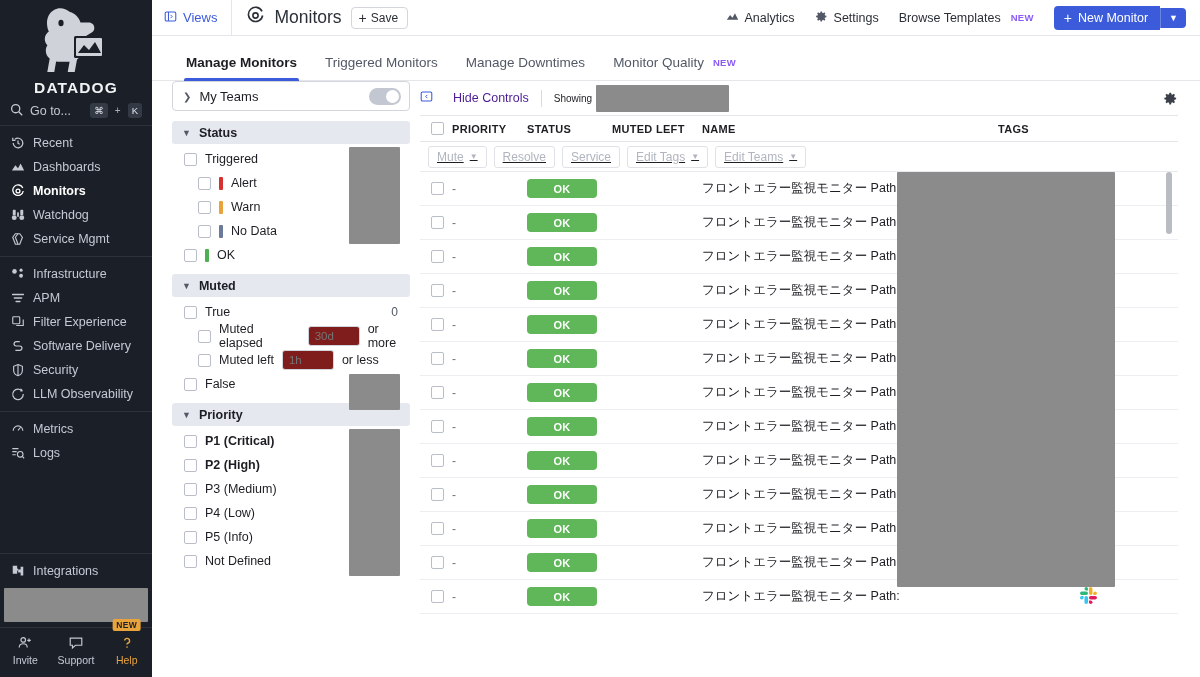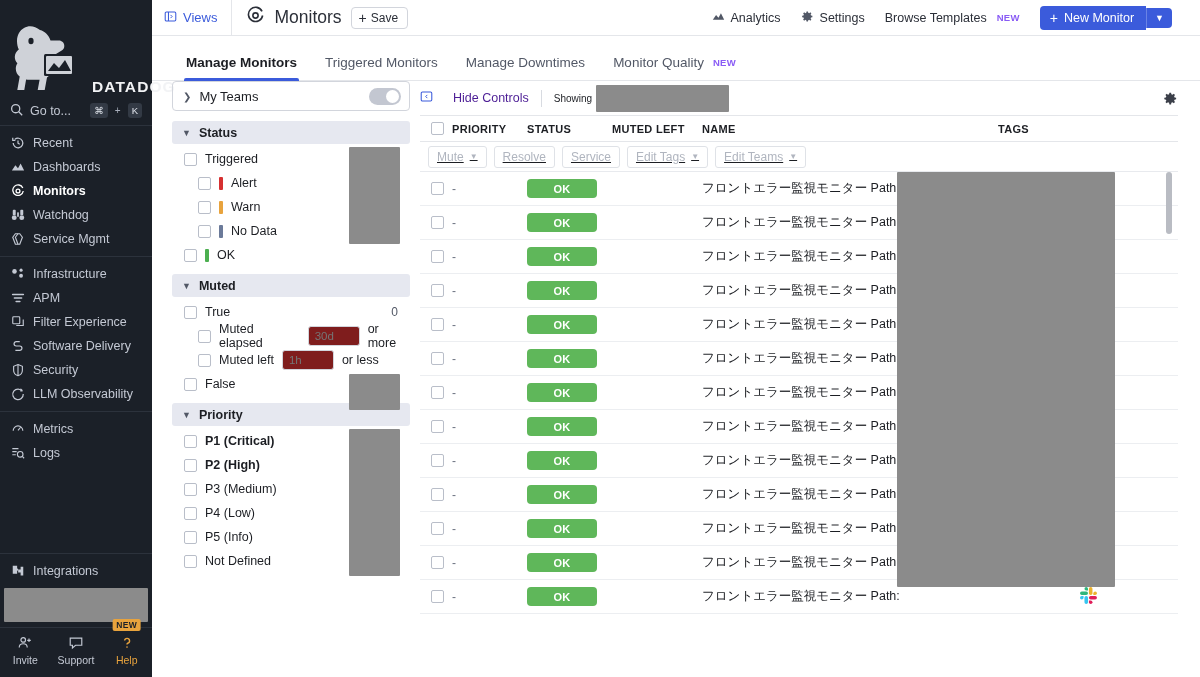--- a/index.html
+++ b/index.html
@@ -16,21 +16,21 @@
   .sidebar {
     width: 152px; height: 677px;
     background: #1b2028;
     color: #c4c9d4;
     display: flex; flex-direction: column;
     flex: 0 0 152px;
     position: relative;
   }
   .logo-wrap {
     padding-top: 6px;
-    display: flex; flex-direction: row; align-items: flex-end;
+    display: flex; flex-direction: column; align-items: center;
     height: 96px;
   }
   .dd-logo svg { display:block; }
   .dd-word {
     font-size: 15.5px; font-weight: 700; letter-spacing: 1.1px;
     color: #f2f3f5; margin-top: 1px;
   }
   .goto-row {
     display: flex; align-items: center; gap: 7px;
     height: 30px; padding: 0 10px;
@@ -76,21 +76,21 @@
     position: absolute; top: -14px; left: 50%; transform: translateX(-50%);
     background: #e8a33d; color: #1b2028; font-size: 8.5px; font-weight: 700;
     padding: 1px 4px; border-radius: 2px; letter-spacing: .3px;
   }
 
   
   .main { flex: 1 1 auto; display: flex; flex-direction: column; min-width: 0; background:#fff; }
 
   .topbar {
     height: 36px; display: flex; align-items: center;
-    border-bottom: 1px solid #e4e6ea; background: #fff; padding-right: 28px;
+    border-bottom: 1px solid #e4e6ea; background: #fff; padding-right: 14px;
   }
   .views-btn {
     display: flex; align-items: center; gap: 6px;
     height: 36px; padding: 0 14px 0 12px;
     color: #3b5bdb; font-size: 13px; cursor: pointer;
     border-right: 1px solid #e4e6ea;
   }
   .title-block { display: flex; align-items: center; gap: 9px; padding-left: 14px; }
   .page-title { font-size: 17.5px; font-weight: 400; color: #2b2f38; }
   .save-btn {

